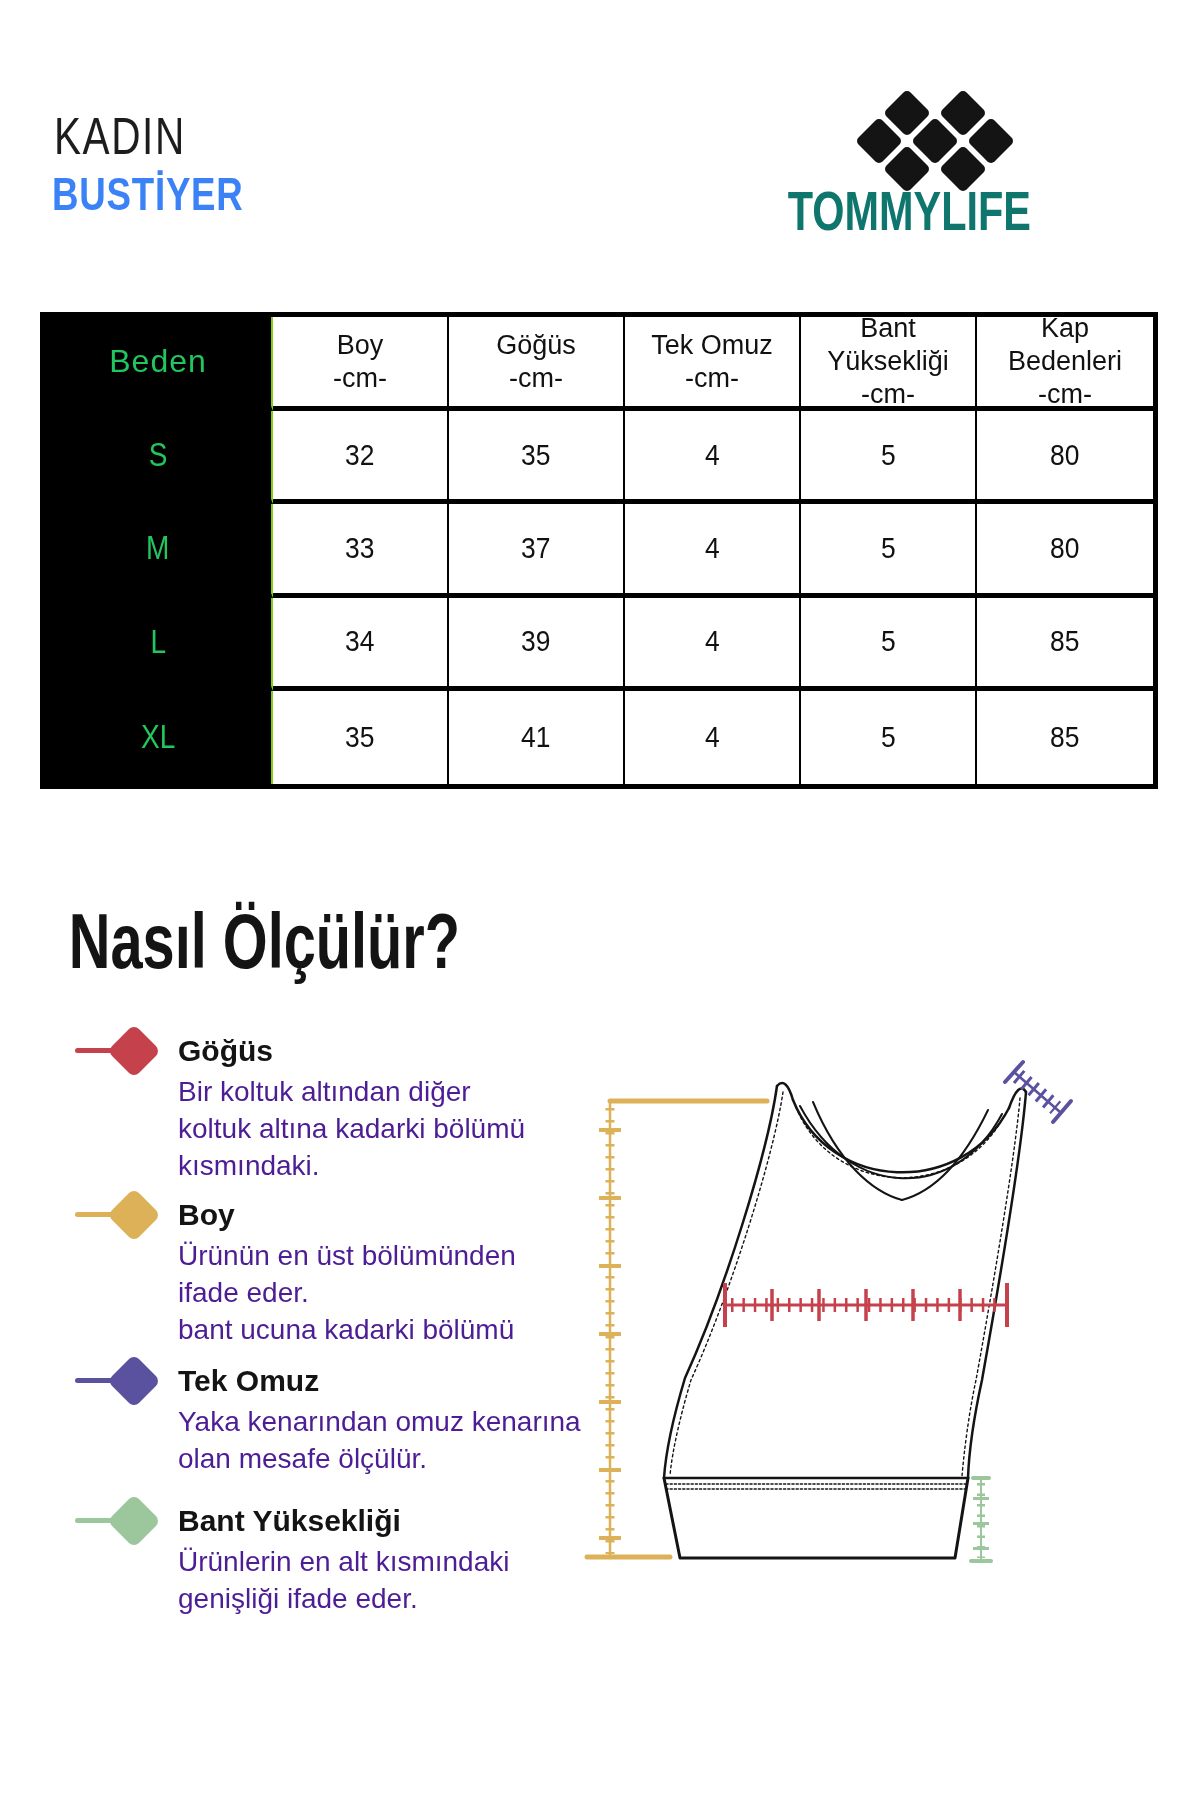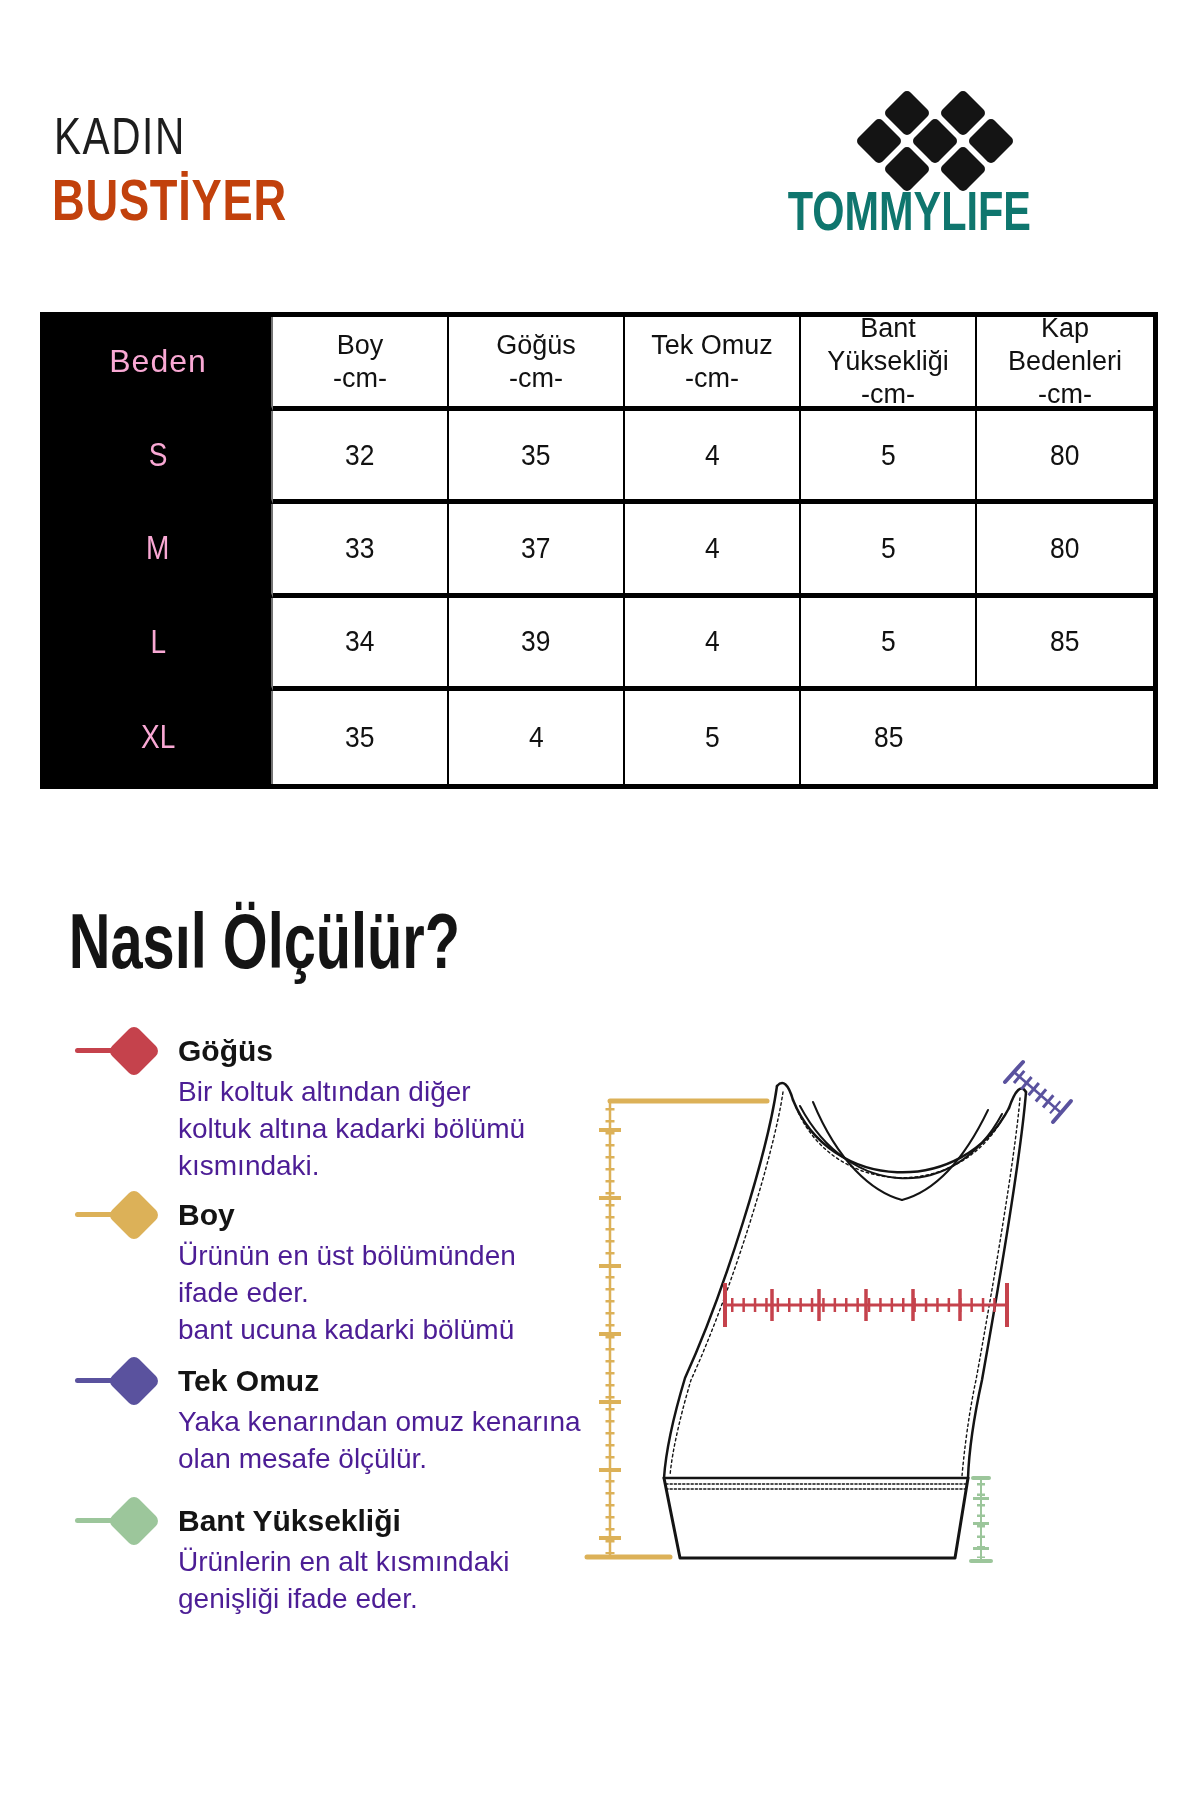--- a/index.html
+++ b/index.html
@@ -4,35 +4,35 @@
 <style>
   html,body{margin:0;padding:0;background:#fff;}
   body{width:1200px;height:1800px;position:relative;font-family:"Liberation Sans",sans-serif;color:#111;overflow:hidden;}
   .abs{position:absolute;}
 
   
   .cond{display:inline-block;transform:scaleX(0.78);transform-origin:0 50%;white-space:nowrap;}
   .cond-c{display:inline-block;transform:scaleX(0.74);transform-origin:50% 50%;white-space:nowrap;}
 
   .cat-title{left:54px;top:106px;font-size:52px;font-weight:400;letter-spacing:2px;color:#1d1d1d;}
-  .prod-title{left:52px;top:166px;font-size:58px;font-weight:700;letter-spacing:1px;color:#c2410c;}
+  .prod-title{left:52px;top:166px;font-size:47px;font-weight:700;letter-spacing:1px;color:#3b82f6;}
 
   
   .logo-cluster{left:855px;top:86px;width:160px;height:110px;}
   .logo-diamond{position:absolute;width:34px;height:34px;background:#141414;border-radius:5px;transform:rotate(45deg);}
   .brand-name{left:745px;top:178px;width:270px;text-align:center;font-size:56px;font-weight:700;color:#0f766e;}
 
   
   .size-table{left:40px;top:312px;width:1118px;height:477px;border:5px solid #000;box-sizing:border-box;
     display:grid;grid-template-columns:228px repeat(5,1fr);grid-template-rows:94px repeat(4,1fr);}
   .st-cell{border-right:2px solid #000;border-bottom:5px solid #000;display:flex;flex-direction:column;
     align-items:center;justify-content:center;text-align:center;font-size:27px;line-height:1.22;padding:2px 4px;box-sizing:border-box;background:#fff;}
   .st-cell.last-col{border-right:none;}
   .st-cell.last-row{border-bottom:none;}
-  .st-cell.size-col{background:#000;color:#f9a8d4;border-right:2px solid #737373;}
+  .st-cell.size-col{background:#000;color:#22c55e;border-right:2px solid #84cc16;}
   .corner{font-size:32px;letter-spacing:1px;}
   .size-letter{font-size:33px;transform:scaleX(0.85);}
   .val{font-size:30px;transform:scaleX(0.88);}
 
   
   .htm-title{left:0;top:896px;width:1170px;text-align:left;font-size:78px;font-weight:700;color:#141414;}
 
   .measure-item{position:absolute;left:65px;width:470px;}
   .m-line{position:absolute;left:10px;top:16px;width:70px;height:5px;border-radius:3px;}
   .m-diamond{position:absolute;left:50px;top:0px;width:38px;height:38px;border-radius:7px;transform:rotate(45deg);}
@@ -134,20 +134,23 @@
     </div>
   <div class="st-cell last-col">
       <span class="val">85</span>
     </div>
 
   <div class="st-cell size-col last-row">
       <span class="size-letter">XL</span>
     </div>
   <div class="st-cell last-row">
       <span class="val">35</span>
+    </div>
+  <div class="st-cell last-row">
+      <span class="val">41</span>
     </div>
   <div class="st-cell last-row">
       <span class="val">4</span>
     </div>
   <div class="st-cell last-row">
       <span class="val">5</span>
     </div>
   <div class="st-cell last-col last-row">
       <span class="val">85</span>
     </div>

